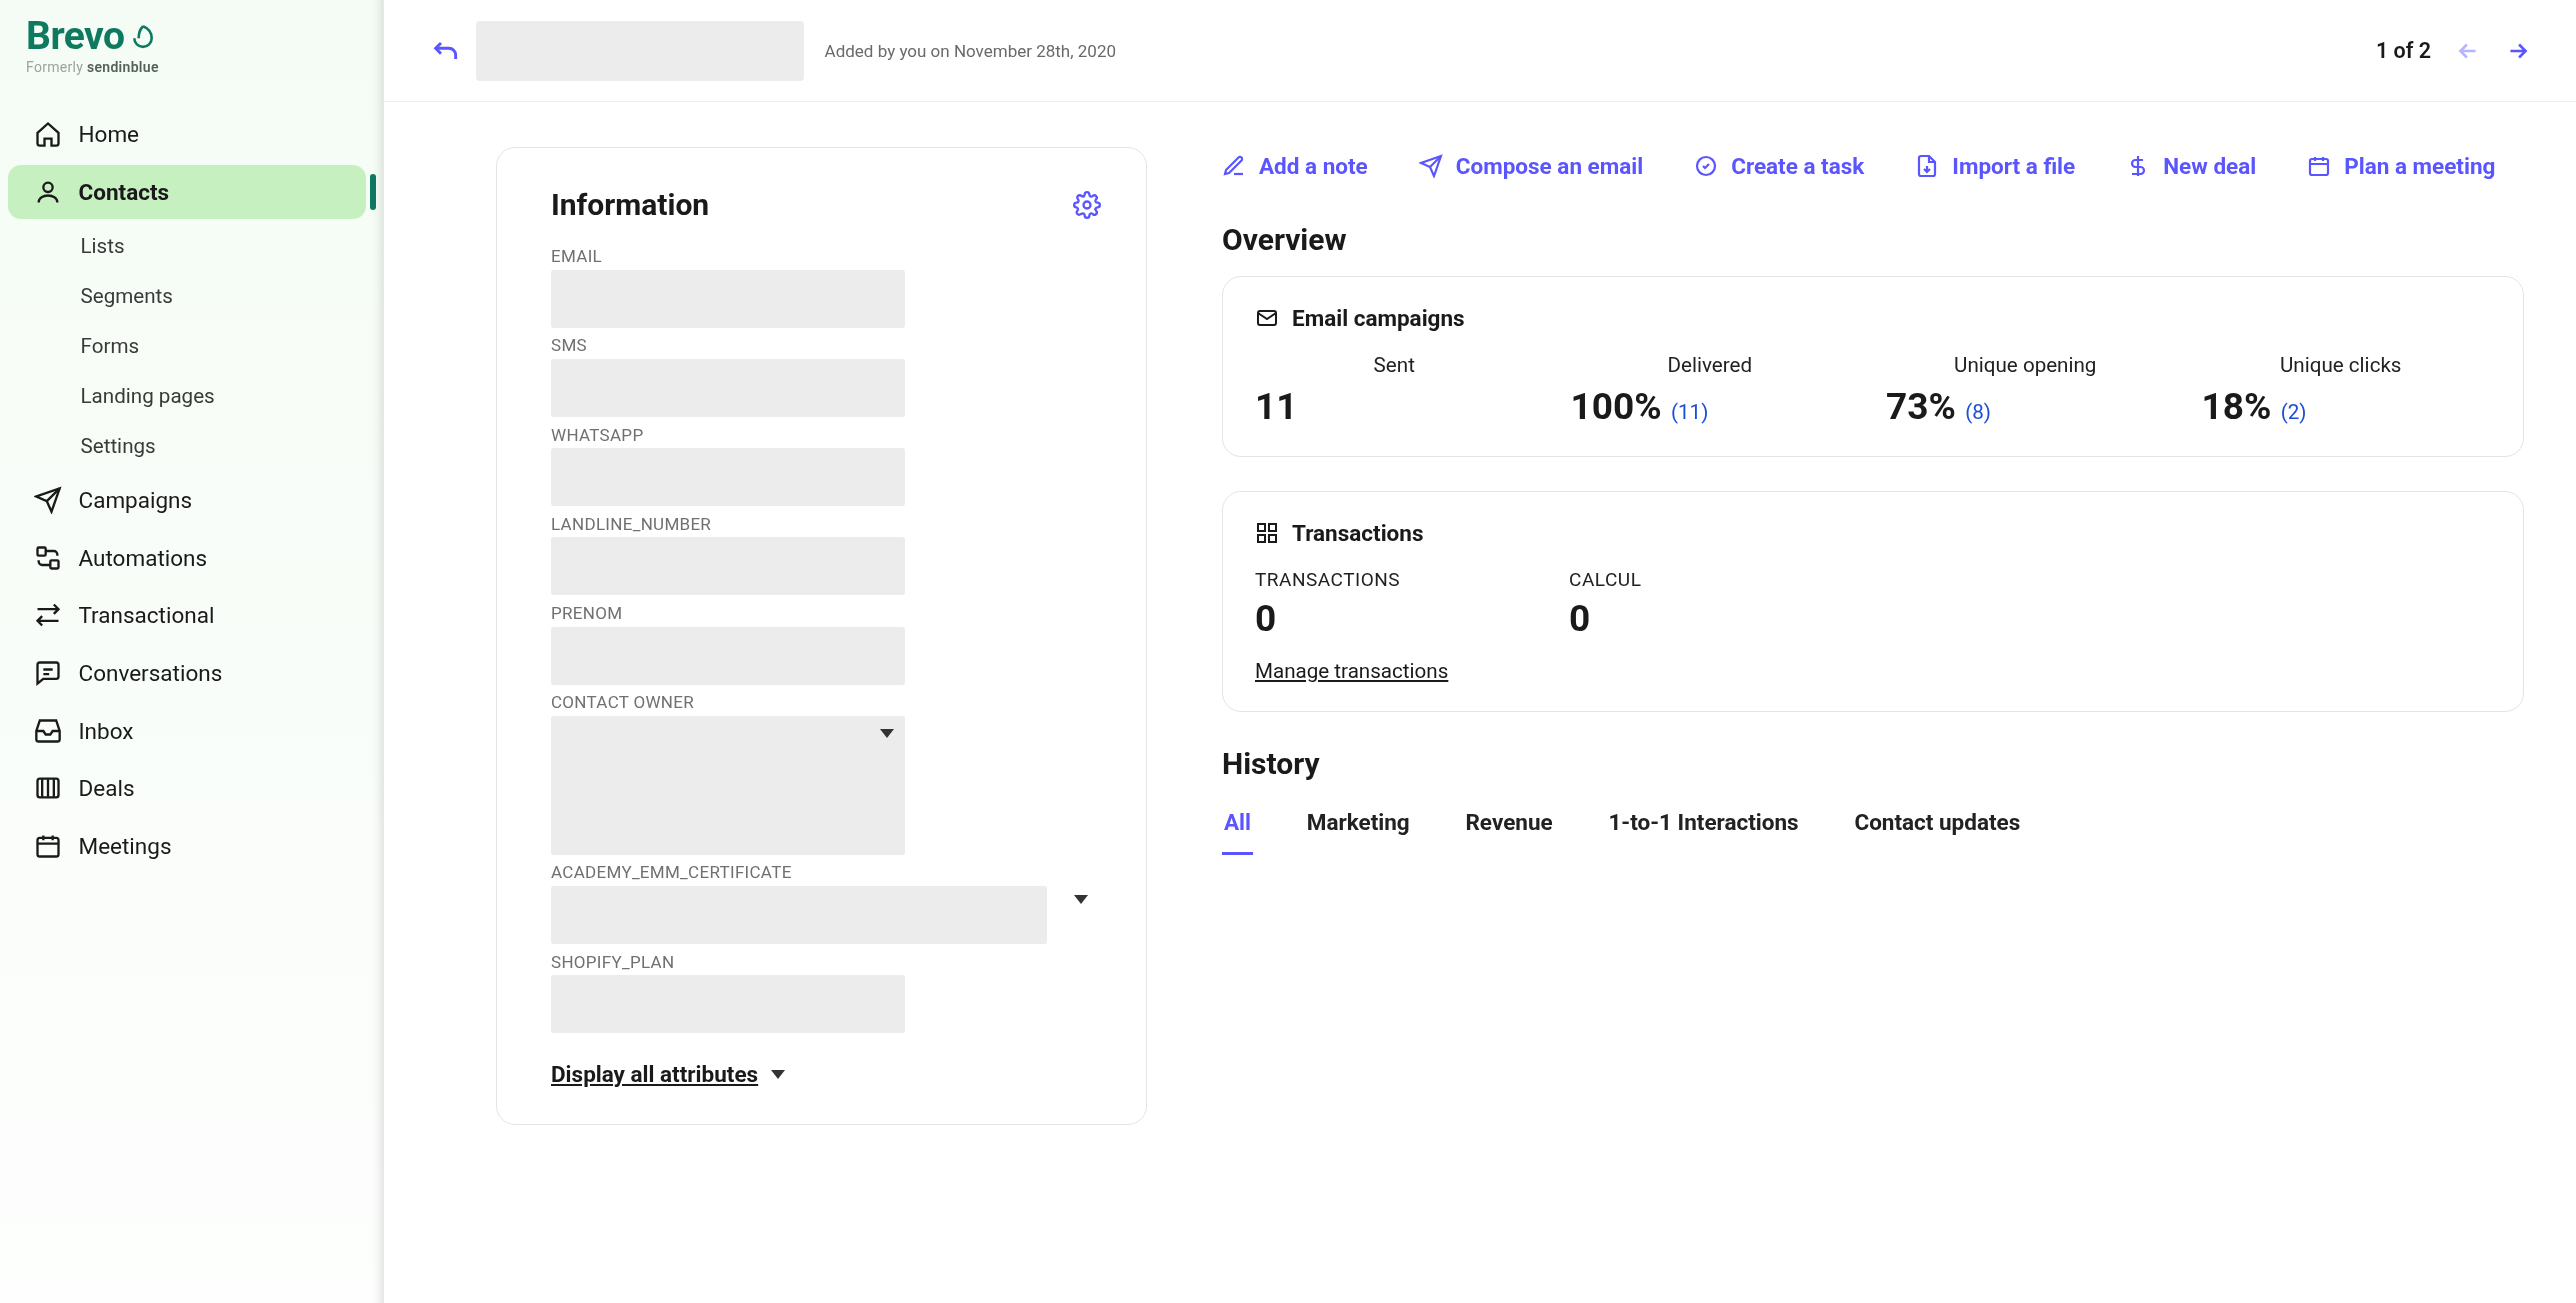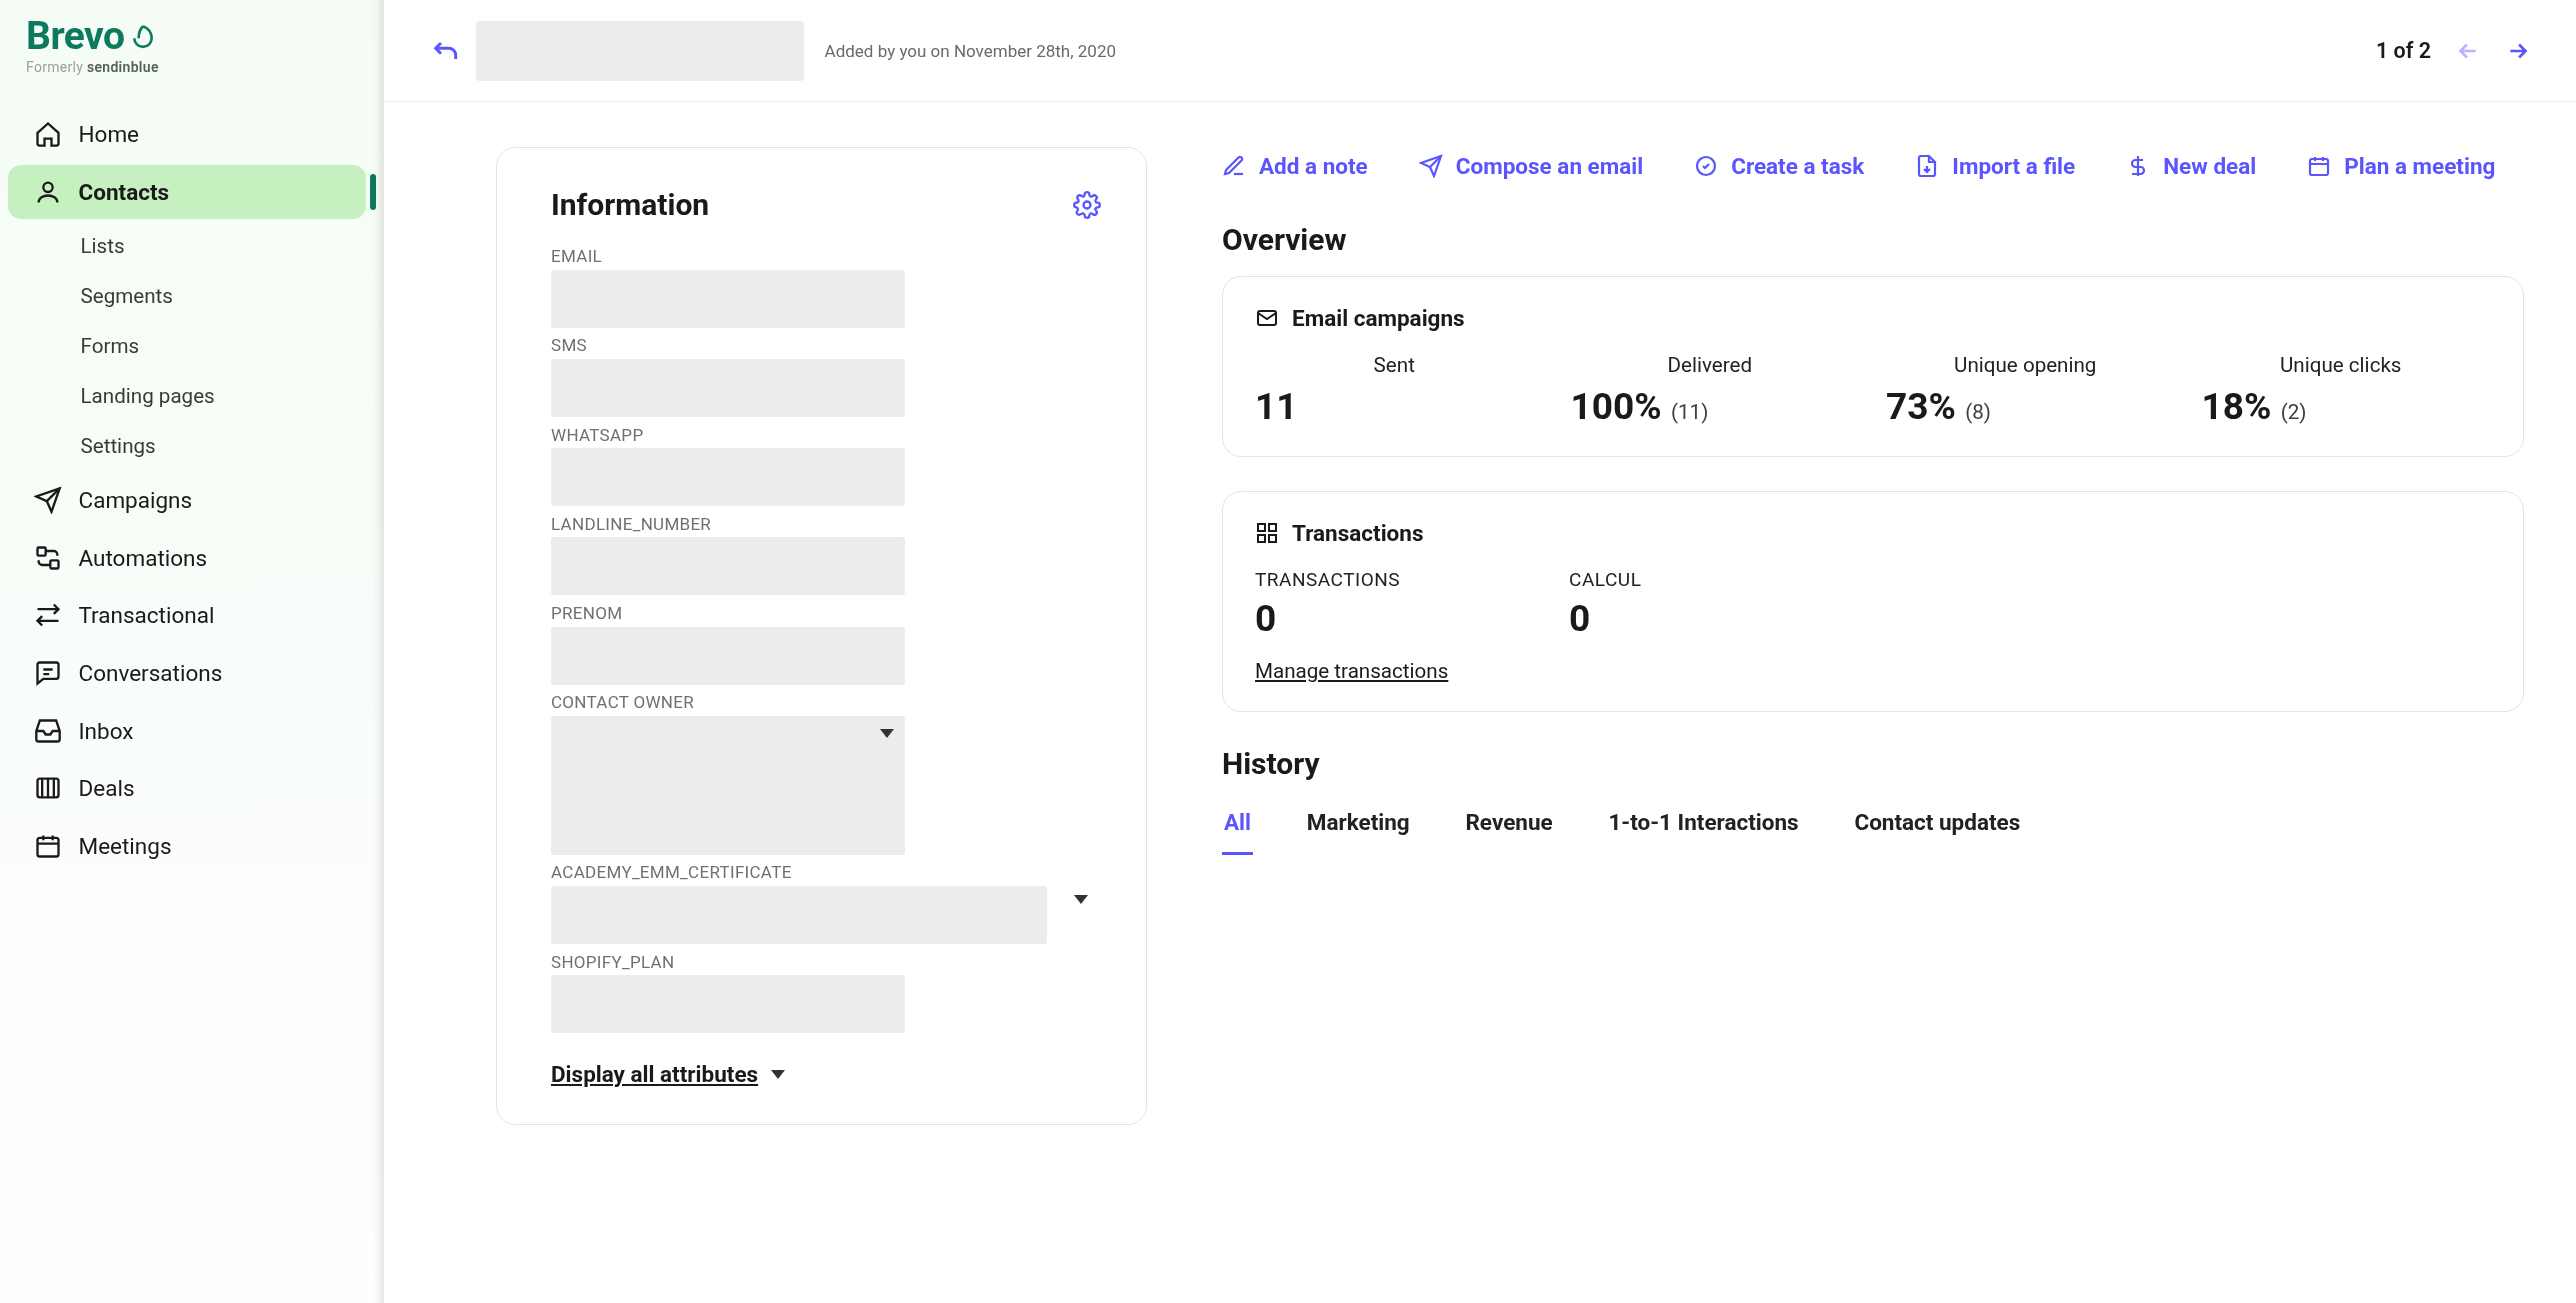--- a/index.html
+++ b/index.html
@@ -110,21 +110,21 @@
   .card{
     border:0.9px solid #e4e4e4; border-radius:19px; padding: 28px 43px 28px 32px;
     margin-bottom: 34px; background:#fff;
   }
   .card-head{ display:flex; align-items:center; gap:13px; font-size:22.5px; font-weight:700; margin-bottom:22.5px;}
   .card-head .ci{ width:24px;height:24px;}
   .stats-row{ display:flex; gap: 37px; }
   .stat{ flex:1;}
   .stat-label{ font-size:20.6px; color:#222; margin-bottom:7.5px;text-align:center;}
   .stat-val{ font-size:37px; font-weight:700; display:flex; align-items:baseline; gap:9.4px;}
-  .stat-sub{ font-size:20.6px; font-weight:400; color:#404040;}
+  .stat-sub{ font-size:20.6px; font-weight:400; color:#1d4ed8;}
   .tx-row{ display:flex; gap:169px;}
   .tx-lbl{ font-size:19px; letter-spacing:0.5px; color:#222; margin-bottom:5.6px;}
   .tx-val{ font-size:37px; font-weight:700;}
   .manage-link{ margin-top:19px; font-size:20.6px; text-decoration:underline; cursor:pointer; display:inline-block;}
   .tabs{
     display:flex; gap:52px; font-size:22.5px; font-weight:700;
     border-bottom:0.9px solid transparent; margin-top:9.4px;
   }
   .tab{ padding: 9.4px 1.9px 17px 1.9px; cursor:pointer; color:#222;}
   .tab.active{ color:#5a55ff; border-bottom:3.7px solid #5a55ff;}

